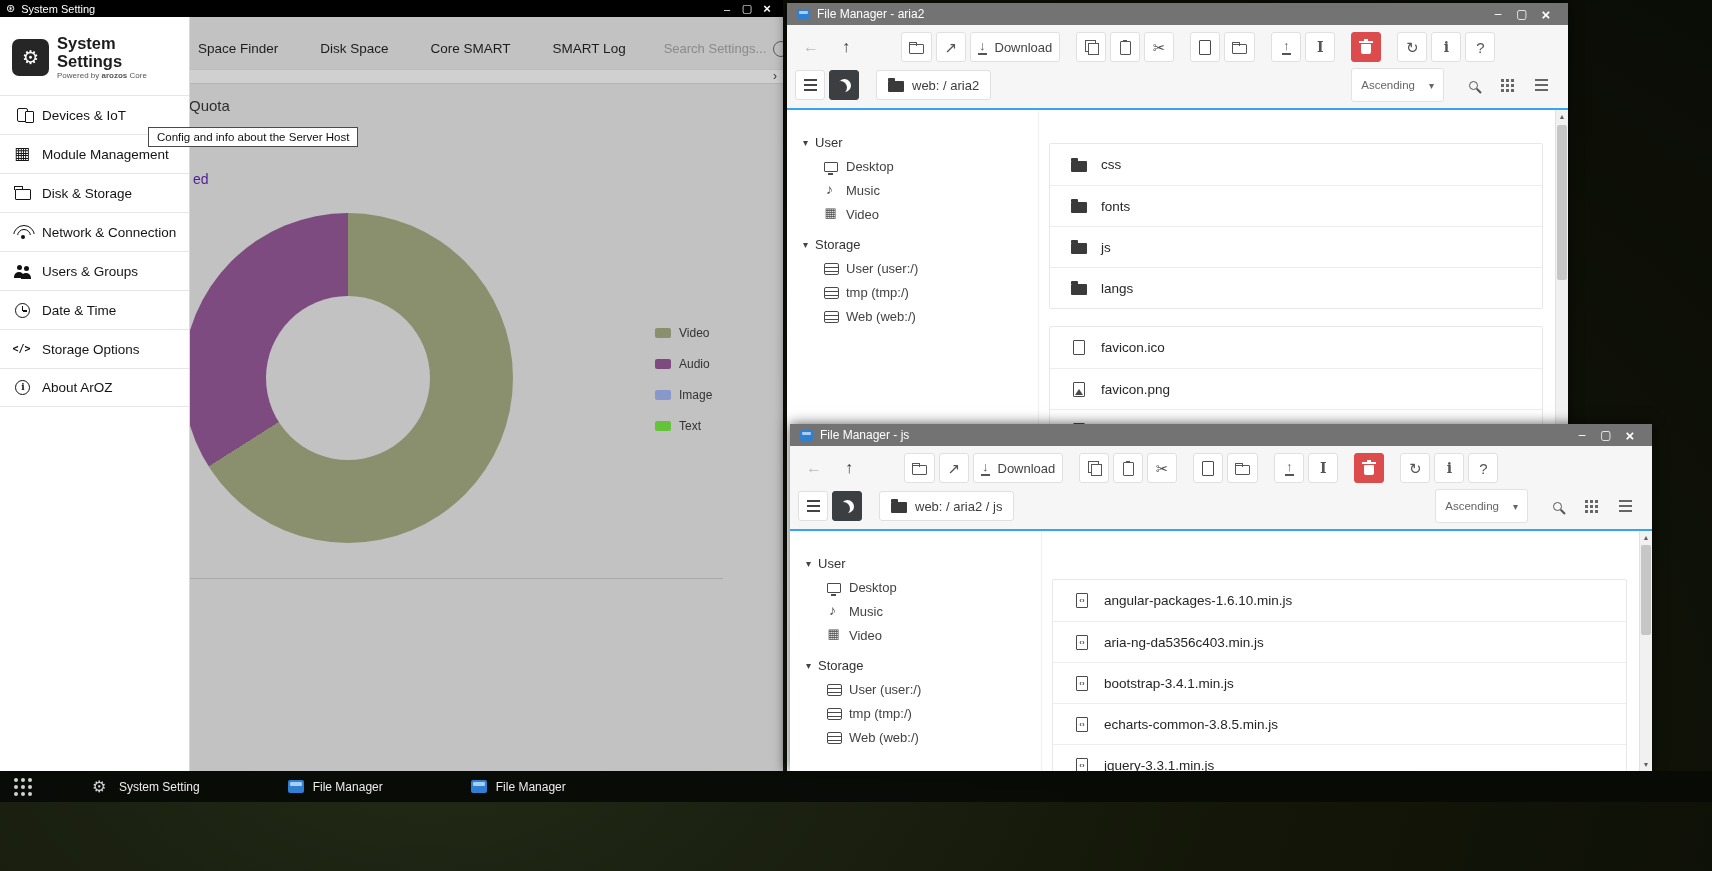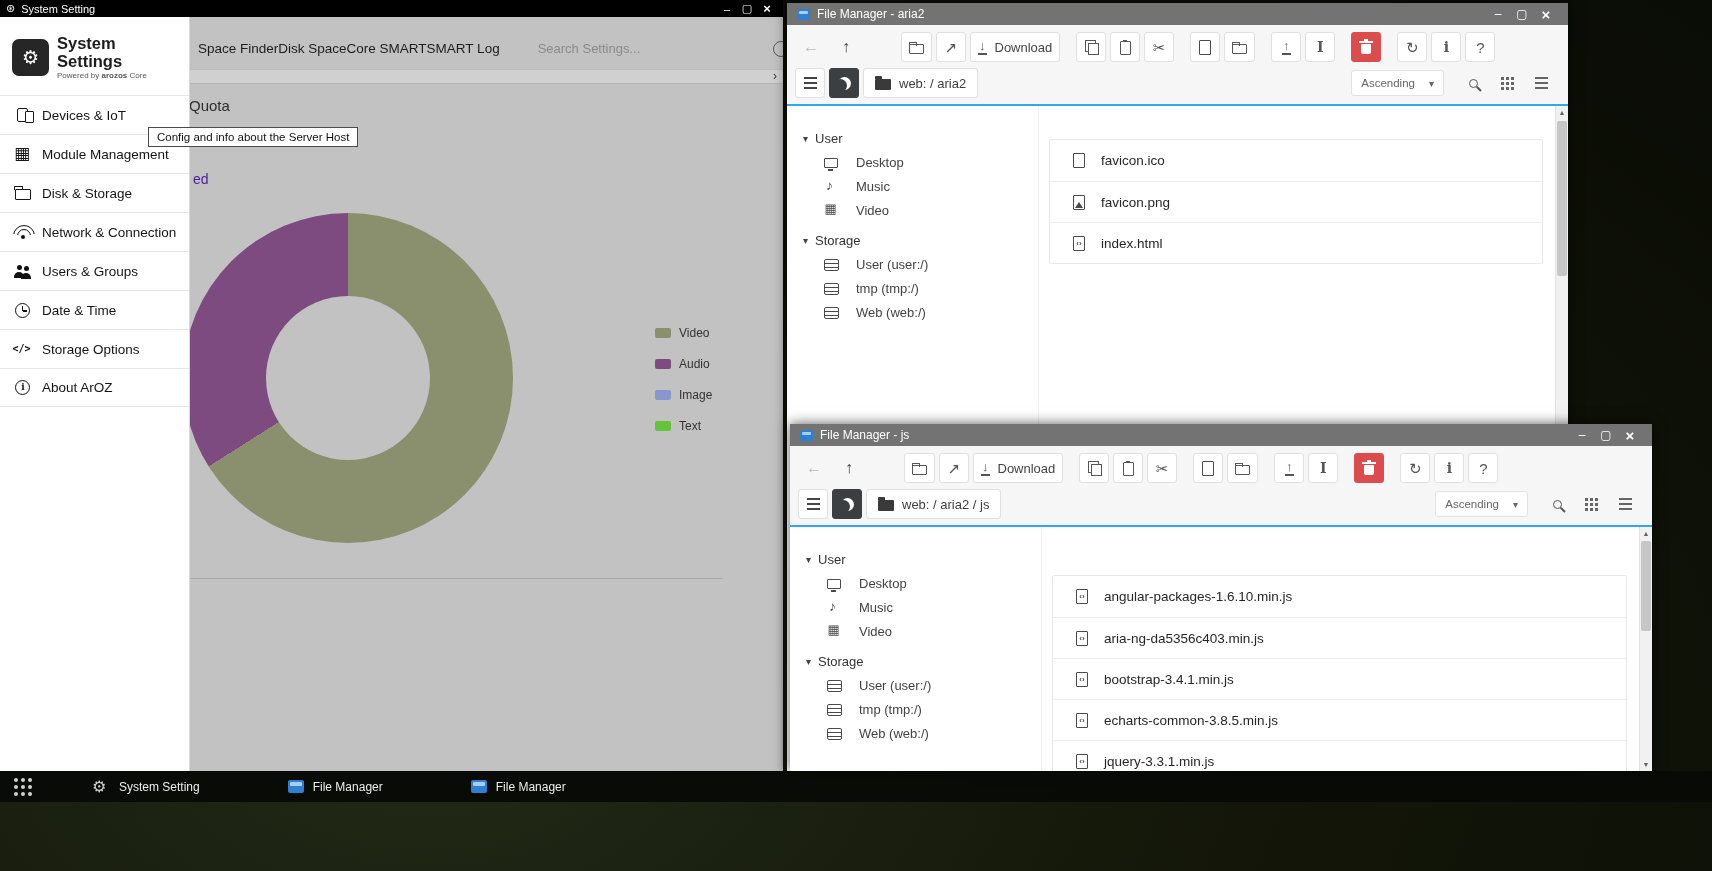--- a/index.html
+++ b/index.html
@@ -75,21 +75,21 @@
 
   
   #win-settings{position:absolute;left:0;top:0;width:783px;height:771px;background:#c2c2c2;overflow:hidden;box-shadow:0 0 10px rgba(0,0,0,.6);z-index:1}
   .ss-titlebar{position:absolute;left:0;top:0;right:0;height:17px;background:#000;color:#fff;display:flex;align-items:center;padding:0 6px;font-size:11px}
   .ss-titlebar .tb-badge{font-size:11px;margin-right:6px;color:#fff}
   .ss-titlebar .tb-title{flex:1}
   .winbtn{color:#fff;text-align:center}
   .ss-titlebar .winbtn{width:20px;font-size:11px}
   .ss-titlebar .winbtn.close{font-size:13px;font-weight:bold}
   .ss-tabs-row{position:absolute;left:0;top:17px;right:0;height:52px;display:flex;align-items:center;padding:10px 0 0 198px}
-  .tabs-list{display:flex;}
+  .tabs-list{display:flex;gap:42px}
   .tabs-list .tab{font-size:13.5px;color:#1d1d1d;white-space:nowrap}
   .ss-search{margin-left:38px;width:132px;border:none;background:transparent;font-size:13px;color:#333;outline:none}
   .ss-search::placeholder{color:#8a8a8a}
   .search-circle{position:absolute;right:-6px;top:41px;width:16px;height:16px;border:1.6px solid #5a5a5a;border-radius:50%}
   .ss-hscroll{position:absolute;left:0;top:69px;right:0;height:15px;background:#d0d0d0;border-top:1px solid #bdbdbd;border-bottom:1px solid #b5b5b5}
   .ss-hscroll .hbtn{position:absolute;right:0;top:0;width:16px;height:13px;font-size:12px;color:#333;text-align:center;line-height:13px}
   .ss-heading{position:absolute;left:189px;top:97px;font-size:15px;color:#2e2e2e}
   .ss-sub{position:absolute;left:193px;top:171px;font-size:14px;color:#4c1d95}
   .donut{position:absolute;left:183px;top:213px;width:330px;height:330px;border-radius:50%}
   .donut-hole{position:absolute;left:83px;top:83px;width:164px;height:164px;border-radius:50%;background:#c2c2c2}
@@ -124,36 +124,36 @@
   .tbtn.gap{margin-left:12px}
   .tbtn.danger{background:#dd4c4c;border-color:#dd4c4c}
   .tbtn.dark{background:#3c3f42;border-color:#3c3f42}
   .glyph{font-size:15px;line-height:1;color:#555}
   .glyph.muted{color:#b9b9b9;font-size:16px}
   .glyph.strong{color:#3f3f3f;font-size:16px}
   .glyph.serif{font-family:"DejaVu Serif",serif;font-weight:bold;font-size:14px}
   .dlarrow{font-size:13px;line-height:1;color:#555;border-bottom:2px solid #555;padding:0 1px 1px}
   .tbtn .blabel{font-size:13px;color:#444;margin-left:8px}
   .big-gap{width:36px}
-  .crumb{height:30px;background:#fff;border:1px solid #e0e0e0;border-radius:3px;display:inline-flex;align-items:center;padding:0 11px;margin-left:0}
+  .crumb{height:30px;background:#fff;border:1px solid #e0e0e0;border-radius:3px;display:inline-flex;align-items:center;padding:0 11px;margin-left:13px}
   .crumb .cl{font-size:13px;color:#3d3d3d;margin-left:8px;white-space:nowrap}
   .tb2-spacer{flex:1}
-  .sortsel{height:26px;background:#fff;border:1px solid #e2e2e2;border-radius:3px;display:inline-flex;align-items:center;padding:8px 9px;margin-right:14px}
+  .sortsel{height:26px;background:#fff;border:1px solid #e2e2e2;border-radius:3px;display:inline-flex;align-items:center;padding:16px 9px;margin-right:14px}
   .sortsel .sl{font-size:11.5px;color:#666}
   .sortsel .caret{font-size:10px;color:#666;margin-left:14px}
   .fm-accent{height:2px;background:#35a5f2;flex:none}
   .fm-body{flex:1;display:flex;min-height:0;background:#fff}
   .fm-tree{width:252px;flex:none;padding:20px 8px 0 16px;border-right:1px solid #f0f0f0}
   .tgroup-head{display:flex;align-items:center;height:24px}
   .tcaret{font-size:10px;color:#444;margin-right:7px}
   .tgroup-label{font-size:13px;color:#333}
   .titems{padding-left:15px}
   .titem{display:flex;align-items:center;height:24px}
   .titem .ic-box{width:26px;height:24px}
-  .titem-label{font-size:13px;color:#424242;margin-left:12px;white-space:nowrap}
+  .titem-label{font-size:13px;color:#424242;margin-left:2px;white-space:nowrap}
   .tgroup+.tgroup{margin-top:6px}
   .fm-files{flex:1;min-width:0;padding:33px 12px 0 10px}
   #win-fm2 .fm-files{padding-top:48px}
   .rows{background:#fff;border:1px solid #e8e8e8;border-radius:2px}
   .rows+.rows{margin-top:17px}
   .frow{display:flex;align-items:center;height:41px;padding-left:13px}
   .frow+.frow{border-top:1px solid #ededed}
   .frow .ic-box{width:32px;height:41px}
   .fname{font-size:13.5px;color:#262626;margin-left:6px;white-space:nowrap}
   .fm-scroll{width:13px;flex:none;background:#f1f1f1;border-left:1px solid #e2e2e2;position:relative}
@@ -457,20 +457,50 @@
               </div>
             </div>
         </div>
       </div>
 
       <div class="fm-files">
         <div class="rows">
 
             <div class="frow">
               <span class="ic-box">
+                <span class="ic" data-icon="folder"></span>
+              </span>
+              <span class="fname">css</span>
+            </div>
+
+            <div class="frow">
+              <span class="ic-box">
+                <span class="ic" data-icon="folder"></span>
+              </span>
+              <span class="fname">fonts</span>
+            </div>
+
+            <div class="frow">
+              <span class="ic-box">
+                <span class="ic" data-icon="folder"></span>
+              </span>
+              <span class="fname">js</span>
+            </div>
+
+            <div class="frow">
+              <span class="ic-box">
+                <span class="ic" data-icon="folder"></span>
+              </span>
+              <span class="fname">langs</span>
+            </div>
+          </div>
+        <div class="rows">
+
+            <div class="frow">
+              <span class="ic-box">
                 <span class="ic" data-icon="file"></span>
               </span>
               <span class="fname">favicon.ico</span>
             </div>
 
             <div class="frow">
               <span class="ic-box">
                 <span class="ic" data-icon="image"></span>
               </span>
               <span class="fname">favicon.png</span>

